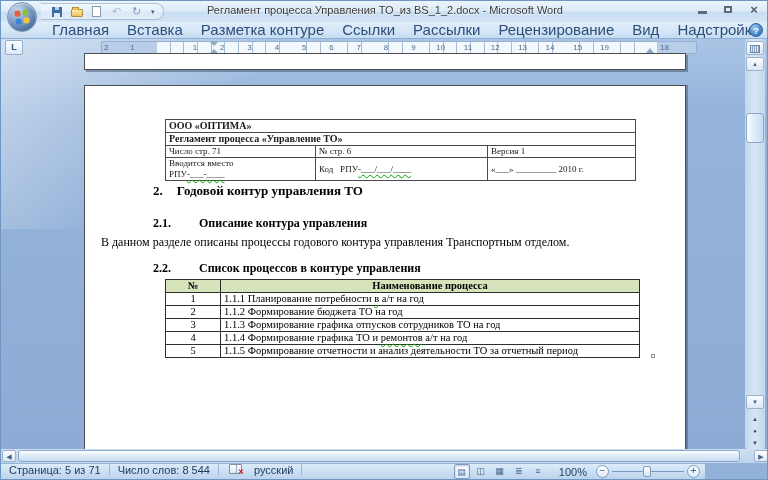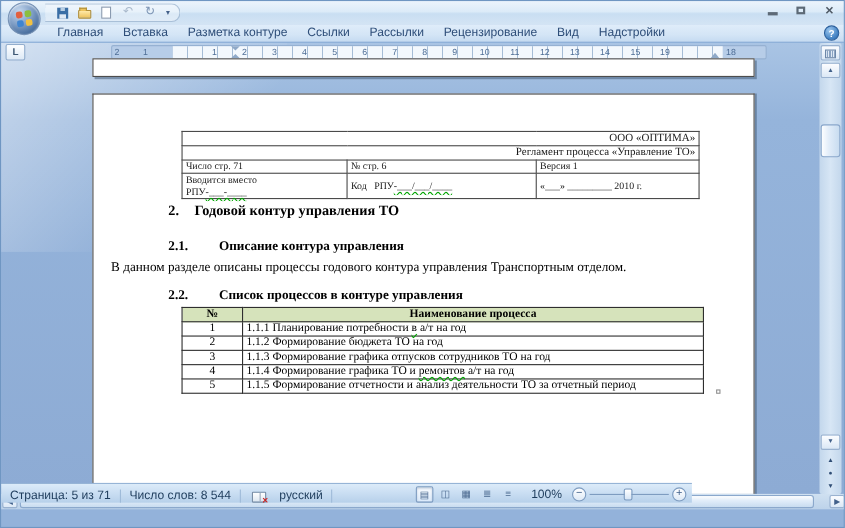--- a/index.html
+++ b/index.html
@@ -48,21 +48,21 @@
   .wbtn { width:18px; height:13px; display:flex; align-items:center; justify-content:center; }
   .g-min { width:9px; height:3px; background:#5d6a77; margin-top:6px; }
   .g-restore { width:8px; height:7px; border:2px solid #5d6a77; position:relative; }
   .g-close { color:#4f5a66; font-size:13px; font-weight:bold; line-height:11px; }
   
   .tabrow {
     position:absolute; left:0; top:21px; width:768px; height:17px;
     background:linear-gradient(to bottom,#e0edfa 0%,#d4e5f6 60%,#c5dbf1 100%);
     border-bottom:1px solid #8cafd7; display:flex; align-items:center; padding-left:42px;
   }
-  .rtab { font-size:11px; color:#2e4e79; padding:1px 9px 2px; white-space:nowrap; }
+  .rtab { font-size:15px; color:#2e4e79; padding:1px 9px 2px; white-space:nowrap; }
   .help-btn {
     position:absolute; right:6px; top:1px; width:14px; height:14px; border-radius:50%;
     background:radial-gradient(circle at 35% 30%, #9cc7ef, #3f7fc1 70%, #2b5f9c);
     color:#fff; font-size:9px; font-weight:bold; text-align:center; line-height:14px;
     border:1px solid #2b5f9c;
   }
   
   .docarea { position:absolute; left:0; top:38px; width:768px; height:410px;
     background:linear-gradient(to bottom,#a9c4e4 0px,#95b4db 70px,#8dabd4 100%); }
   .docarea::before { content:""; position:absolute; left:0; top:0; width:260px; height:190px;
@@ -88,21 +88,21 @@
   
   .page-prev { position:absolute; left:83px; top:52px; width:602px; height:17px;
     background:#fff; border:1px solid #4d4d4d; box-shadow:2px 2px 0 rgba(70,92,120,.55); }
   .page { position:absolute; left:83px; top:84px; width:602px; height:364px;
     background:#fff; border:1px solid #4d4d4d; border-bottom:none; box-shadow:2px 0 0 rgba(70,92,120,.55);
     font-family:"Liberation Serif", serif; color:#000; }
   
   .hdr-table { position:absolute; left:80px; top:33px; width:470px; border-collapse:collapse;
     table-layout:fixed; font-size:9px; line-height:11px; color:#1a1a1a; }
   .hdr-table td { border:1px solid #4a4a4a; padding:0 3px; vertical-align:top; }
-  .hdr-center { text-align:right; font-weight:normal; font-size:10px; line-height:12px; }
+  .hdr-center { text-align:left; font-weight:bold; font-size:10px; line-height:12px; }
   
   .h2 { position:absolute; left:68px; top:97px; font-size:13px; font-weight:bold; }
   .h2 .hnum { margin-right:14px; }
   .h3 { position:absolute; left:68px; font-size:12px; font-weight:bold; }
   .h3 .hnum { margin-right:28px; }
   .para { position:absolute; left:16px; top:149px; width:578px; font-size:12px; }
   
   .proc-table { position:absolute; left:80px; top:193px; width:474px; border-collapse:collapse;
     table-layout:fixed; font-size:10.5px; line-height:12px; }
   .proc-table th, .proc-table td { border:1px solid #2e2e2e; padding:0 3px; height:13px; }
@@ -127,23 +127,23 @@
   
   .hscroll { position:absolute; left:0; top:448px; width:768px; height:14px;
     background:linear-gradient(#cfe0f1,#bdd3ea); }
   .hbtn { position:absolute; top:1px; width:14px; height:12px; font-size:7px; color:#41608a;
     text-align:center; line-height:12px; background:linear-gradient(#fcfdff,#dbe8f6);
     border:1px solid #9ab2d0; border-radius:2px; }
   .h-left { left:1px; } .h-right { right:1px; }
   .hthumb { position:absolute; left:17px; top:1px; width:722px; height:12px;
     background:linear-gradient(#fdfeff,#e2edf9 40%,#c8dcf0); border:1px solid #8ba8cc; border-radius:3px; }
   
-  .statusbar { position:absolute; left:0; top:438px; width:628px; height:18px;
+  .statusbar { position:absolute; left:0; top:462px; width:704px; height:18px;
     background:linear-gradient(to bottom,#dcebf9 0%,#cbdff3 45%,#b7d0ea 100%);
-    border-top:1px solid #96b4d6; display:flex; align-items:flex-end; font-size:11px; color:#1e3c5c; }
+    border-top:1px solid #96b4d6; display:flex; align-items:flex-start; font-size:11px; color:#1e3c5c; }
   .sb-item { padding:0 8px; white-space:nowrap; }
   .sb-sep { width:1px; height:12px; background:#9fbbd9; }
   .proof-icon { width:13px; height:10px; background:linear-gradient(#ffffff,#dce6f0); border:1px solid #7a8ea6;
     position:relative; margin:0 4px 0 10px; border-radius:1px; }
   .proof-icon::before { content:""; position:absolute; left:6px; top:0; width:1px; height:8px; background:#9aa9bb; }
   .proof-icon::after { content:"✕"; position:absolute; right:-3px; bottom:-3px; color:#cc2222; font-size:7px; font-weight:bold; }
   .sb-right { margin-left:auto; display:flex; align-items:center; gap:3px; padding-right:5px; }
   .view-btn { width:16px; height:15px; font-size:9px; color:#4a688e; text-align:center; line-height:14px; border-radius:2px; }
   .view-btn.active { background:linear-gradient(#fdfeff,#dcebfb); border:1px solid #7e9cc0; box-shadow:inset 0 1px 2px rgba(90,120,160,.4); }
   .zoom-label { font-size:11px; padding:0 6px 0 10px; }
@@ -180,20 +180,21 @@
           <div class="i-new"></div>
         </div>
       <div class="qbtn">
           <span class="i-undo">↶</span>
         </div>
       <div class="qbtn">
           <span class="i-redo">↻</span>
         </div>
       <span class="qat-drop">▾</span>
     </div>
+    <div class="title-text">Регламент процесса Управления ТО_из BS_1_2.docx - Microsoft Word</div>
     <div class="win-controls">
       <div class="wbtn">
           <div class="g-min"></div>
         </div>
       <div class="wbtn">
           <div class="g-restore"></div>
         </div>
       <div class="wbtn">
           <span class="g-close">×</span>
         </div>

